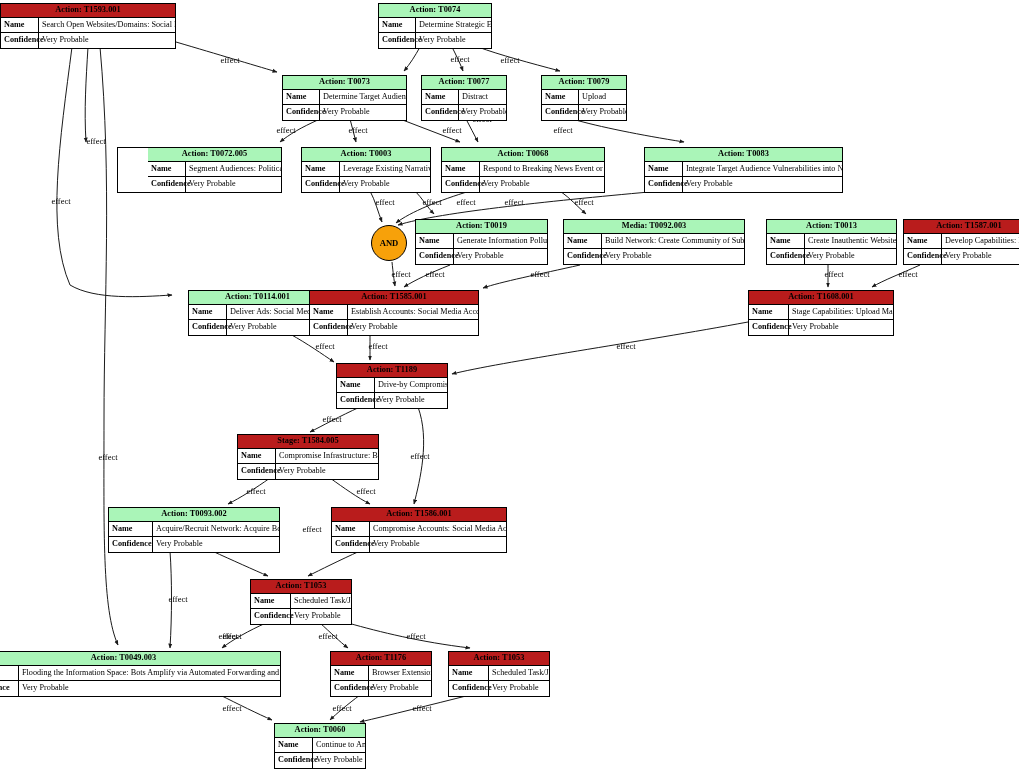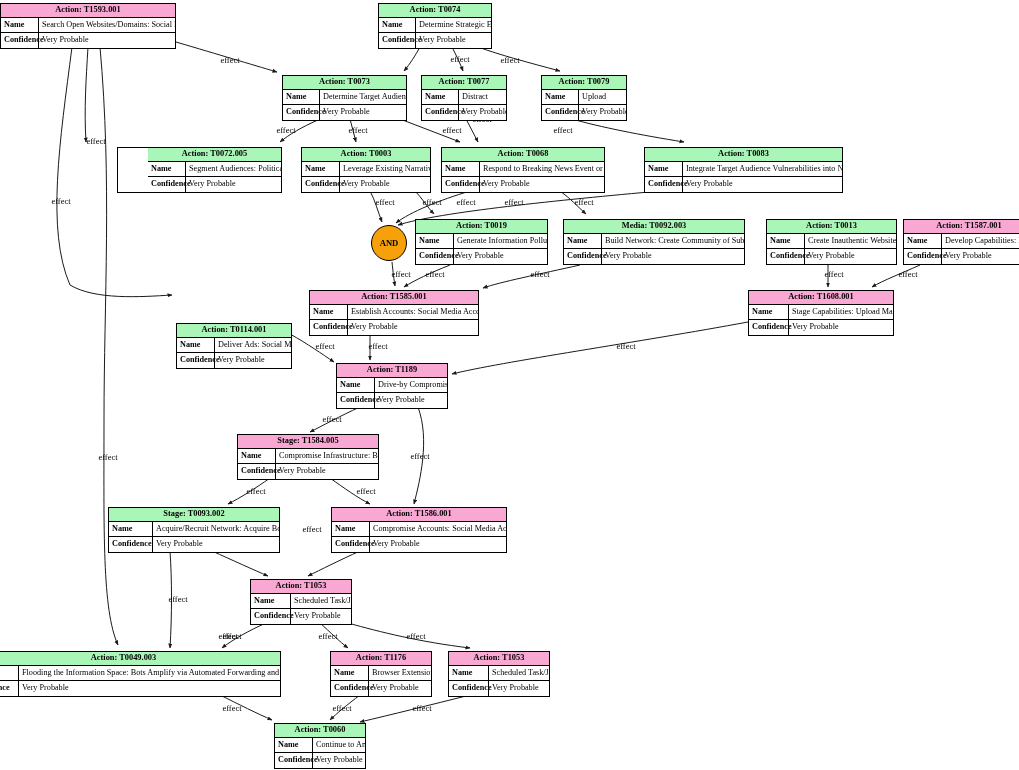--- a/index.html
+++ b/index.html
@@ -35,21 +35,21 @@
     height:14px;
     border-bottom:1px solid #000000;
     text-align:center;
     font-weight:bold;
     font-size:8.4px;
     white-space:nowrap;
     overflow:hidden;
     display:flex;align-items:center;justify-content:center;
   }
   .node.green .hdr{background:#aaf5b8;}
-  .node.blue  .hdr{background:#f9a8d4;text-align:center;}
+  .node.blue  .hdr{background:#b91c1c;text-align:center;}
   .node .row{
     box-sizing:border-box;
     display:flex;
     height:15px;
     border-bottom:1px solid #000000;
     text-align:center;
   }
   .node .row.last{border-bottom:none;}
   .node .k{
     box-sizing:border-box;
@@ -310,21 +310,21 @@
         <div class="hdr">Action: T1587.001</div>
         <div class="row">
           <div class="k" style="width: 38px;">Name</div>
           <div class="v">Develop Capabilities: Malware</div>
         </div>
         <div class="row last">
           <div class="k" style="width: 38px;">Confidence</div>
           <div class="v">Very Probable</div>
         </div>
       </div>
-      <div class="node green" style="left: 176px; top: 290px; width: 116px; margin-top: 33px;">
+      <div class="node green" style="left: 188px; top: 290px; width: 139px;">
         <div class="hdr">Action: T0114.001</div>
         <div class="row">
           <div class="k" style="width: 38px;">Name</div>
           <div class="v">Deliver Ads: Social Media</div>
         </div>
         <div class="row last">
           <div class="k" style="width: 38px;">Confidence</div>
           <div class="v">Very Probable</div>
         </div>
       </div>
@@ -366,21 +366,21 @@
         <div class="row">
           <div class="k" style="width: 38px;">Name</div>
           <div class="v">Compromise Infrastructure: Botnet</div>
         </div>
         <div class="row last">
           <div class="k" style="width: 38px;">Confidence</div>
           <div class="v">Very Probable</div>
         </div>
       </div>
       <div class="node green" style="left: 108px; top: 507px; width: 172px;">
-        <div class="hdr">Stage: T0093.002</div>
+        <div class="hdr">Action: T0093.002</div>
         <div class="row">
           <div class="k" style="width: 44px;">Name</div>
           <div class="v">Acquire/Recruit Network: Acquire Botnets</div>
         </div>
         <div class="row last">
           <div class="k" style="width: 44px;">Confidence</div>
           <div class="v">Very Probable</div>
         </div>
       </div>
       <div class="node blue" style="left: 331px; top: 507px; width: 176px;">

